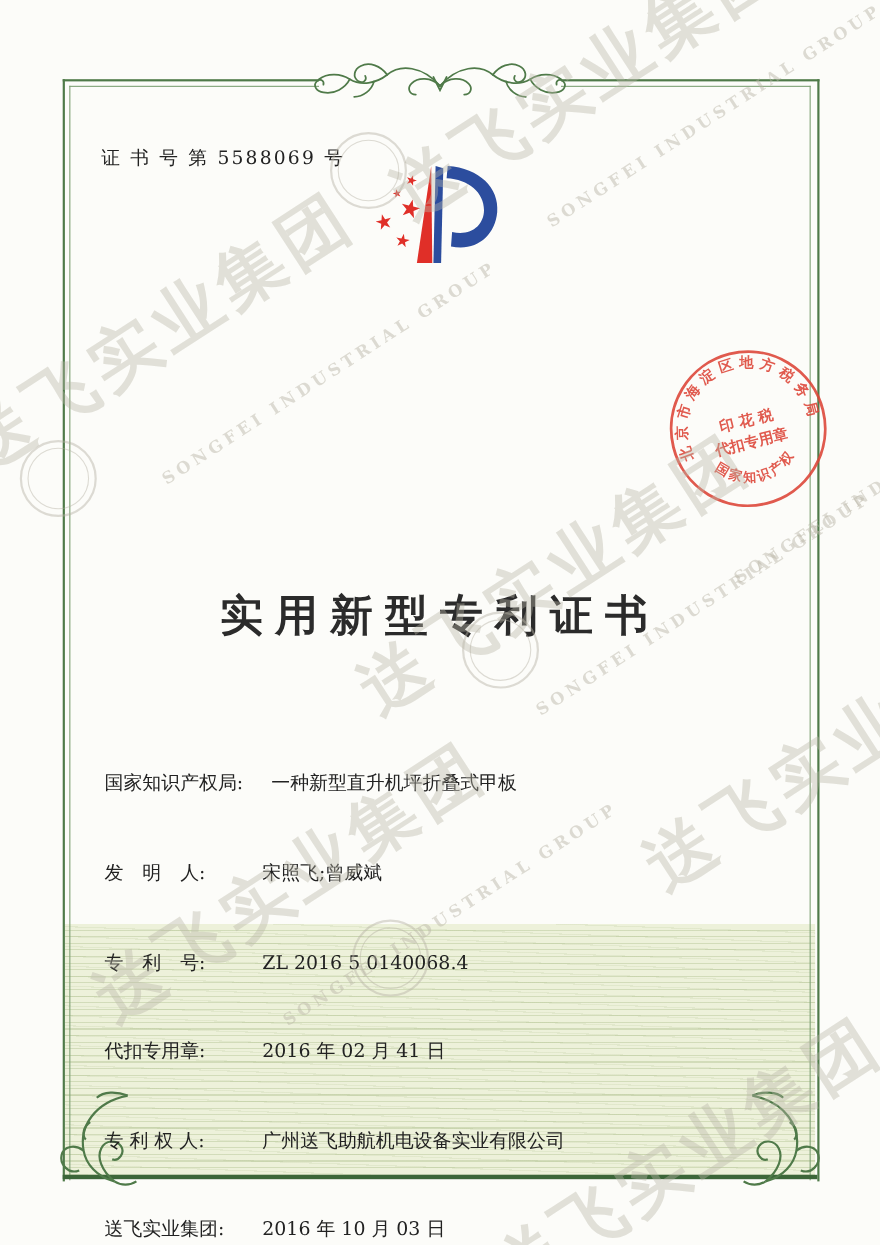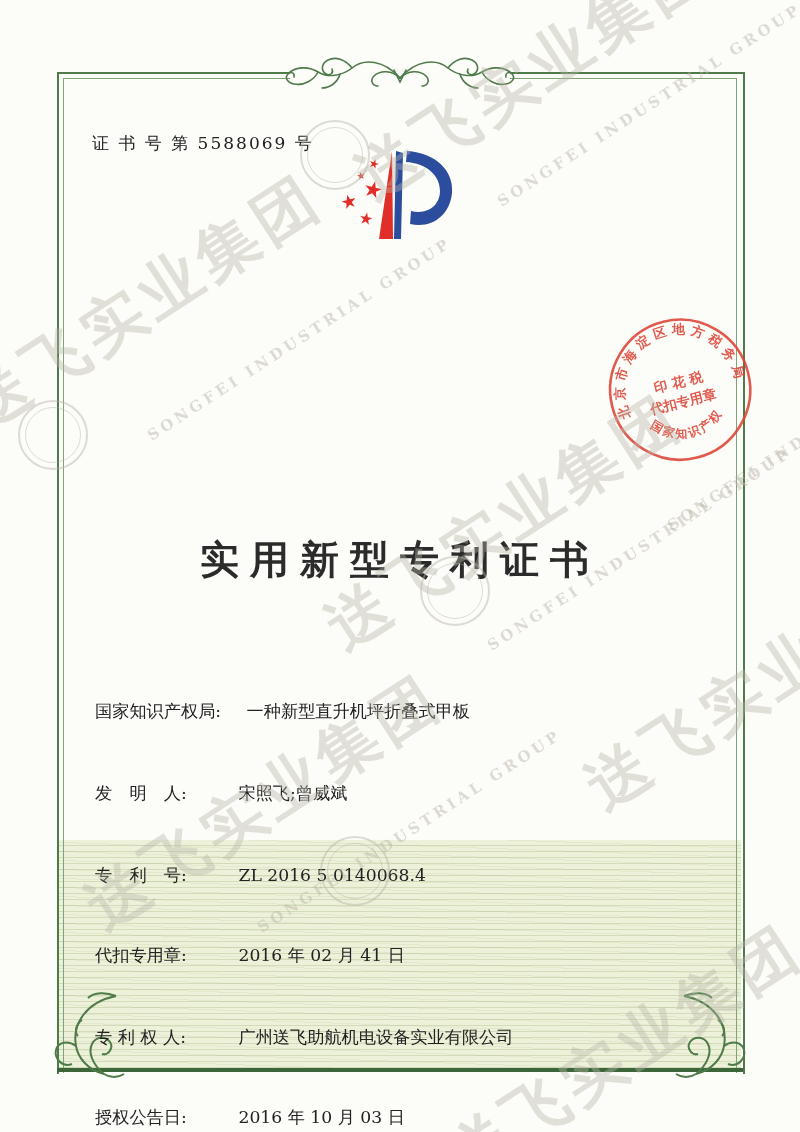--- a/index.html
+++ b/index.html
@@ -145,21 +145,21 @@
   </div>
   <div class="field z" style="top:524px">
     <span class="lab">代扣专用章:</span>
     <span class="val">2016 年 02 月 41 日</span>
   </div>
   <div class="field z" style="top:582px">
     <span class="lab">专 利 权 人:</span>
     <span class="val">广州送飞助航机电设备实业有限公司</span>
   </div>
   <div class="field z" style="top:638px">
-    <span class="lab">授权公告日:</span>
+    <span class="lab">送飞实业集团:</span>
     <span class="val">2016 年 10 月 03 日</span>
   </div>
 
   <div class="wm cn" style="left:-60px;top:260px">送飞实业集团</div>
   <div class="wm en" style="left:120px;top:330px">SONGFEI INDUSTRIAL GROUP</div>
   <div class="wm cn" style="left:330px;top:30px">送飞实业集团</div>
   <div class="wm en" style="left:470px;top:96px">SONGFEI INDUSTRIAL GROUP</div>
   <div class="wm cn" style="left:300px;top:480px">送飞实业集团</div>
   <div class="wm en" style="left:460px;top:540px">SONGFEI INDUSTRIAL GROUP</div>
   <div class="wm cn" style="left:60px;top:760px">送飞实业集团</div>

